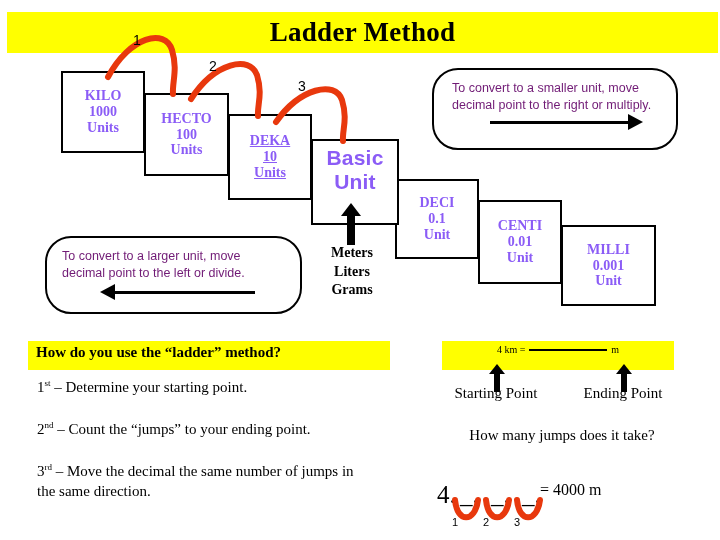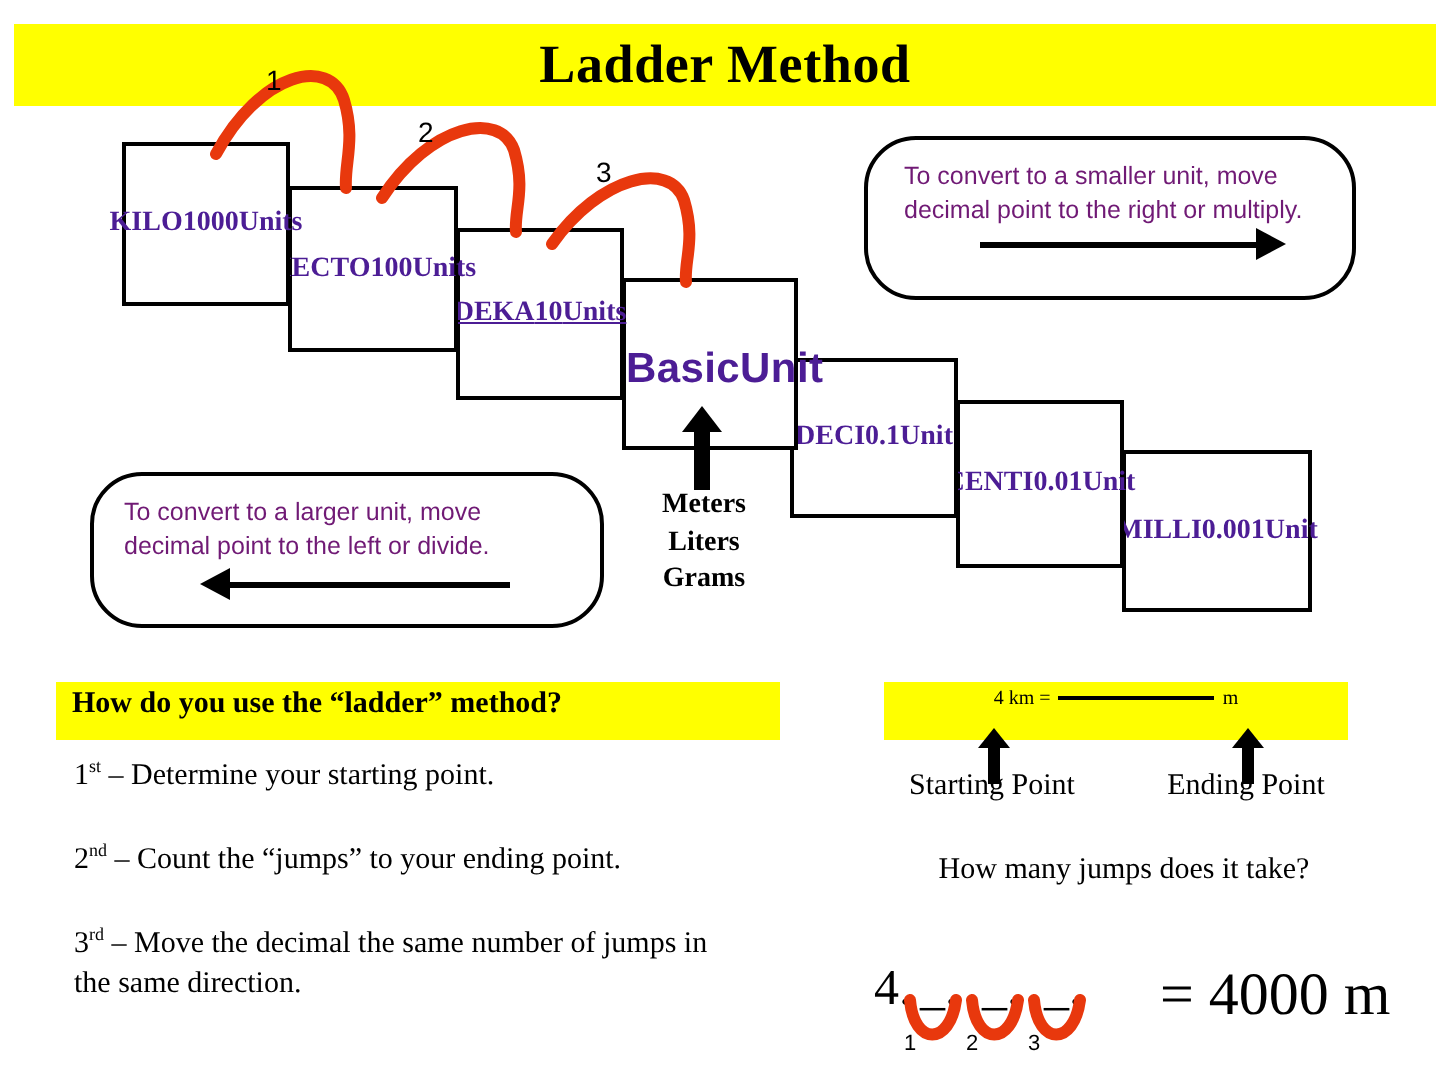--- a/index.html
+++ b/index.html
@@ -10,24 +10,24 @@
   
   #title-banner{position:absolute;left:7px;top:12px;width:711px;height:41px;
        background:#ffff00;}
   #title-text{position:absolute;left:7px;top:13px;width:711px;height:39px;
        display:flex;align-items:center;justify-content:center;
        font-family:"Liberation Serif",serif;font-weight:bold;font-size:27px;
        letter-spacing:.3px;color:#000;}
 
   
   .step{position:absolute;background:#ffffff;border:2px solid #000;
-        box-sizing:border-box;display:flex;flex-direction:row;
+        box-sizing:border-box;display:flex;flex-direction:column;
         align-items:center;justify-content:center;
         font-family:"Liberation Serif",serif;font-weight:bold;
-        line-height:1.12;text-align:center;color:#4c1d95;}
+        line-height:1.12;text-align:center;color:#8b5cf6;}
   .step .l1{font-size:14px;}
   .step .l2{font-size:14px;}
   .step .l3{font-size:14px;}
   .step.basic{font-family:"Liberation Sans",sans-serif;font-weight:bold;}
   .step.basic .l1{font-size:21px;letter-spacing:.2px;}
   .step.basic .l2{font-size:21px;letter-spacing:.2px;}
 
   #step-kilo  {left:61px; top:71px;  width:84px; height:82px; z-index:7;}
   #step-hecto {left:144px;top:93px;  width:85px; height:83px; z-index:6;align-items:center;}
   #step-deka  {left:228px;top:114px; width:84px; height:86px; z-index:5;text-decoration:underline;}
@@ -110,21 +110,21 @@
         text-align:center;font-family:"Liberation Serif",serif;font-size:15px;}
   #ending-point-label{position:absolute;left:568px;top:385px;width:110px;
         text-align:center;font-family:"Liberation Serif",serif;font-size:15px;}
   #jumps-question{position:absolute;left:442px;top:427px;width:240px;
         text-align:center;font-family:"Liberation Serif",serif;font-size:15px;}
   #eq-lead{position:absolute;left:437px;top:481px;font-size:25px;}
   .eq-slot{position:absolute;top:481px;font-size:25px;}
   #eq-slot-1{left:460px;}
   #eq-slot-2{left:491px;}
   #eq-slot-3{left:522px;}
-  #eq-tail{position:absolute;left:580px;top:481px;font-size:30px;text-align:right;}
+  #eq-tail{position:absolute;left:540px;top:481px;font-size:16px;text-align:right;}
   #bottom-arcs{position:absolute;left:430px;top:495px;width:230px;height:45px;}
   .bnum{position:absolute;font-family:"Liberation Sans",sans-serif;
         font-size:11px;color:#000;}
   #bottom-num-1{left:452px;top:516px;}
   #bottom-num-2{left:483px;top:516px;}
   #bottom-num-3{left:514px;top:516px;}
 </style>
 </head>
 <body>
 

